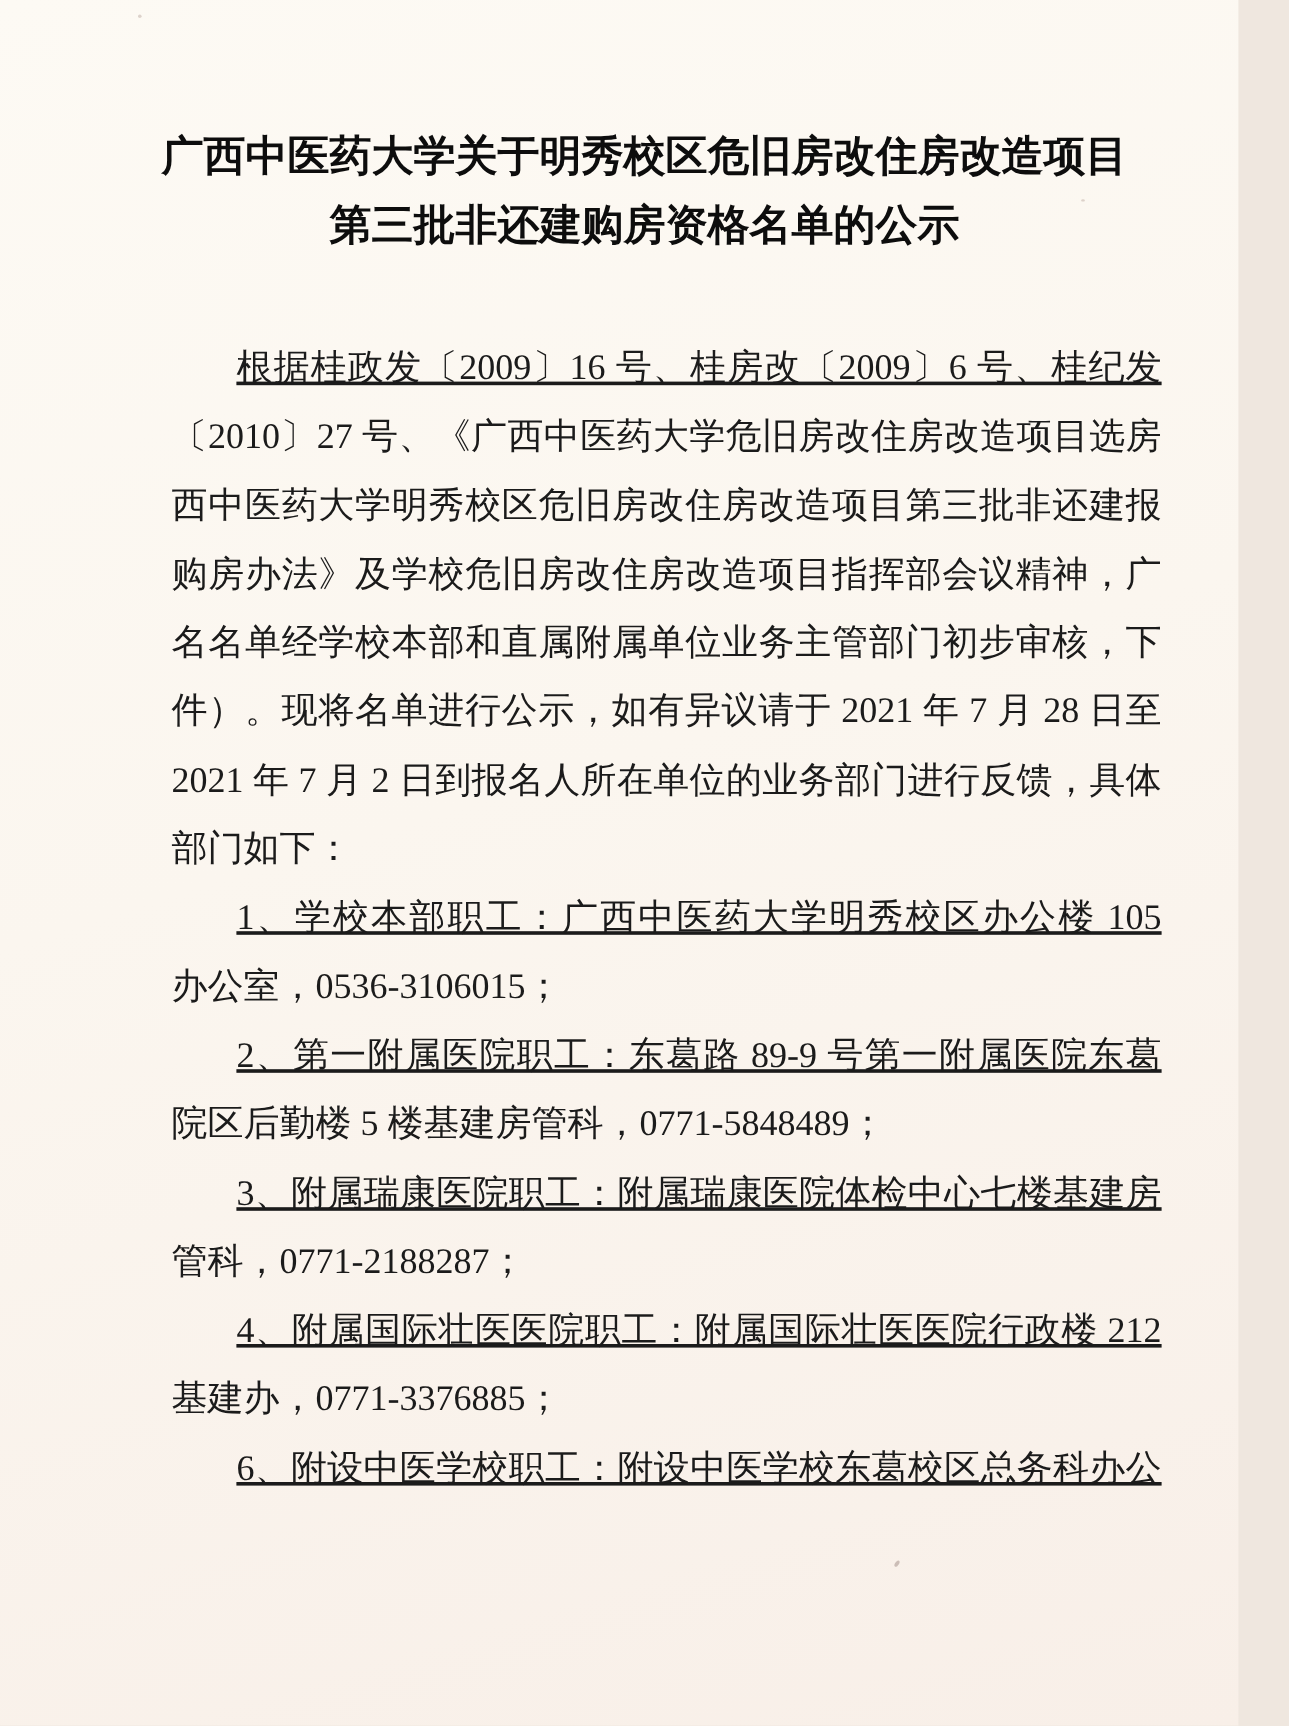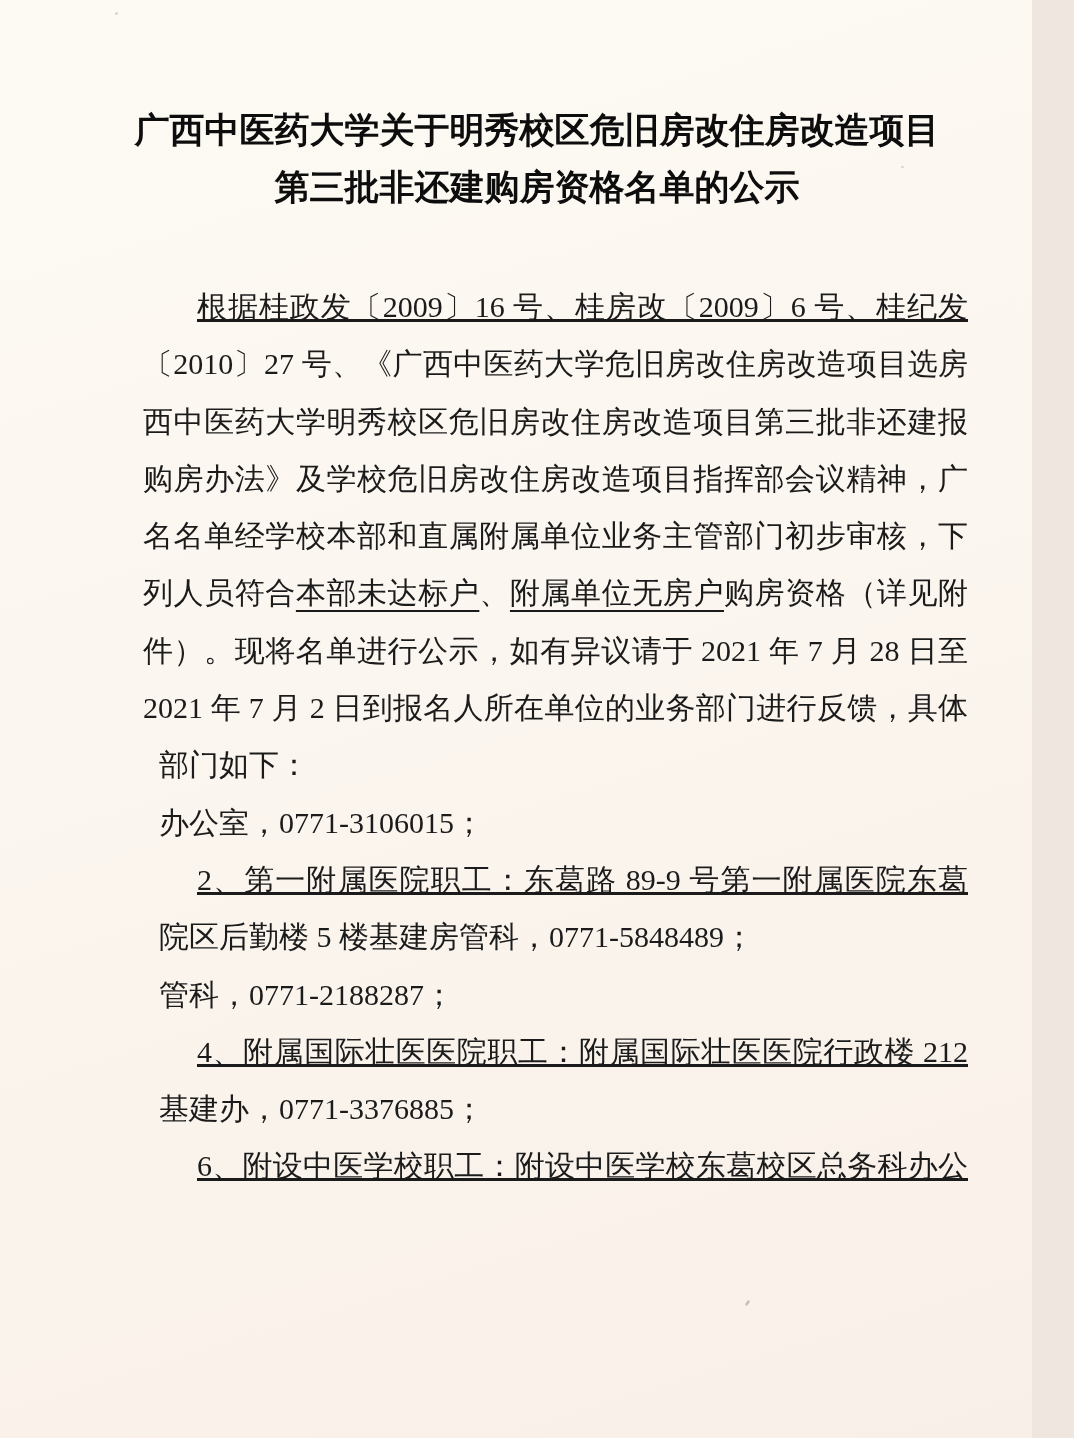--- a/index.html
+++ b/index.html
@@ -50,21 +50,20 @@
   .line {
     height: 57.3px;
     line-height: 57.3px;
     text-align: justify;
     text-align-last: justify;
     overflow: visible;
   }
   .line.left {
     text-align: left;
     text-align-last: left;
-    margin-left: 16px;
   }
   .line.indent { padding-left: 54px; text-decoration: underline; }
   .u {
     text-decoration: underline;
     text-decoration-thickness: 2px;
     text-underline-offset: 7px;
     text-decoration-color: #1b1b1b;
   }
 </style>
 </head>
@@ -79,26 +78,27 @@
 
   <div class="title t1">广西中医药大学关于明秀校区危旧房改住房改造项目</div>
   <div class="title t2">第三批非还建购房资格名单的公示</div>
 
   <div class="content">
     <div class="line indent">根据桂政发〔2009〕16 号、桂房改〔2009〕6 号、桂纪发</div>
     <div class="line">〔2010〕27 号、《广西中医药大学危旧房改住房改造项目选房</div>
     <div class="line">西中医药大学明秀校区危旧房改住房改造项目第三批非还建报</div>
     <div class="line">购房办法》及学校危旧房改住房改造项目指挥部会议精神，广</div>
     <div class="line">名名单经学校本部和直属附属单位业务主管部门初步审核，下</div>
-    <div class="line"><span>列人员符合</span><span class="u">本部未达标户</span><span>、</span><span class="u">附属单位无房户</span><span>购房资格（详见附</span></div>
     <div class="line">件）。现将名单进行公示，如有异议请于 2021 年 7 月 28 日至</div>
     <div class="line">2021 年 7 月 2 日到报名人所在单位的业务部门进行反馈，具体</div>
     <div class="line left">部门如下：</div>
-    <div class="line left">办公室，0771-3106015；</div>
+    <div class="line indent">1、学校本部职工：广西中医药大学明秀校区办公楼 105</div>
+    <div class="line left">办公室，0536-3106015；</div>
     <div class="line indent">2、第一附属医院职工：东葛路 89-9 号第一附属医院东葛</div>
     <div class="line left">院区后勤楼 5 楼基建房管科，0771-5848489；</div>
+    <div class="line indent">3、附属瑞康医院职工：附属瑞康医院体检中心七楼基建房</div>
     <div class="line left">管科，0771-2188287；</div>
     <div class="line indent">4、附属国际壮医医院职工：附属国际壮医医院行政楼 212</div>
     <div class="line left">基建办，0771-3376885；</div>
     <div class="line indent">6、附设中医学校职工：附设中医学校东葛校区总务科办公</div>
   </div>
 
 </div>
 
 </body></html>

